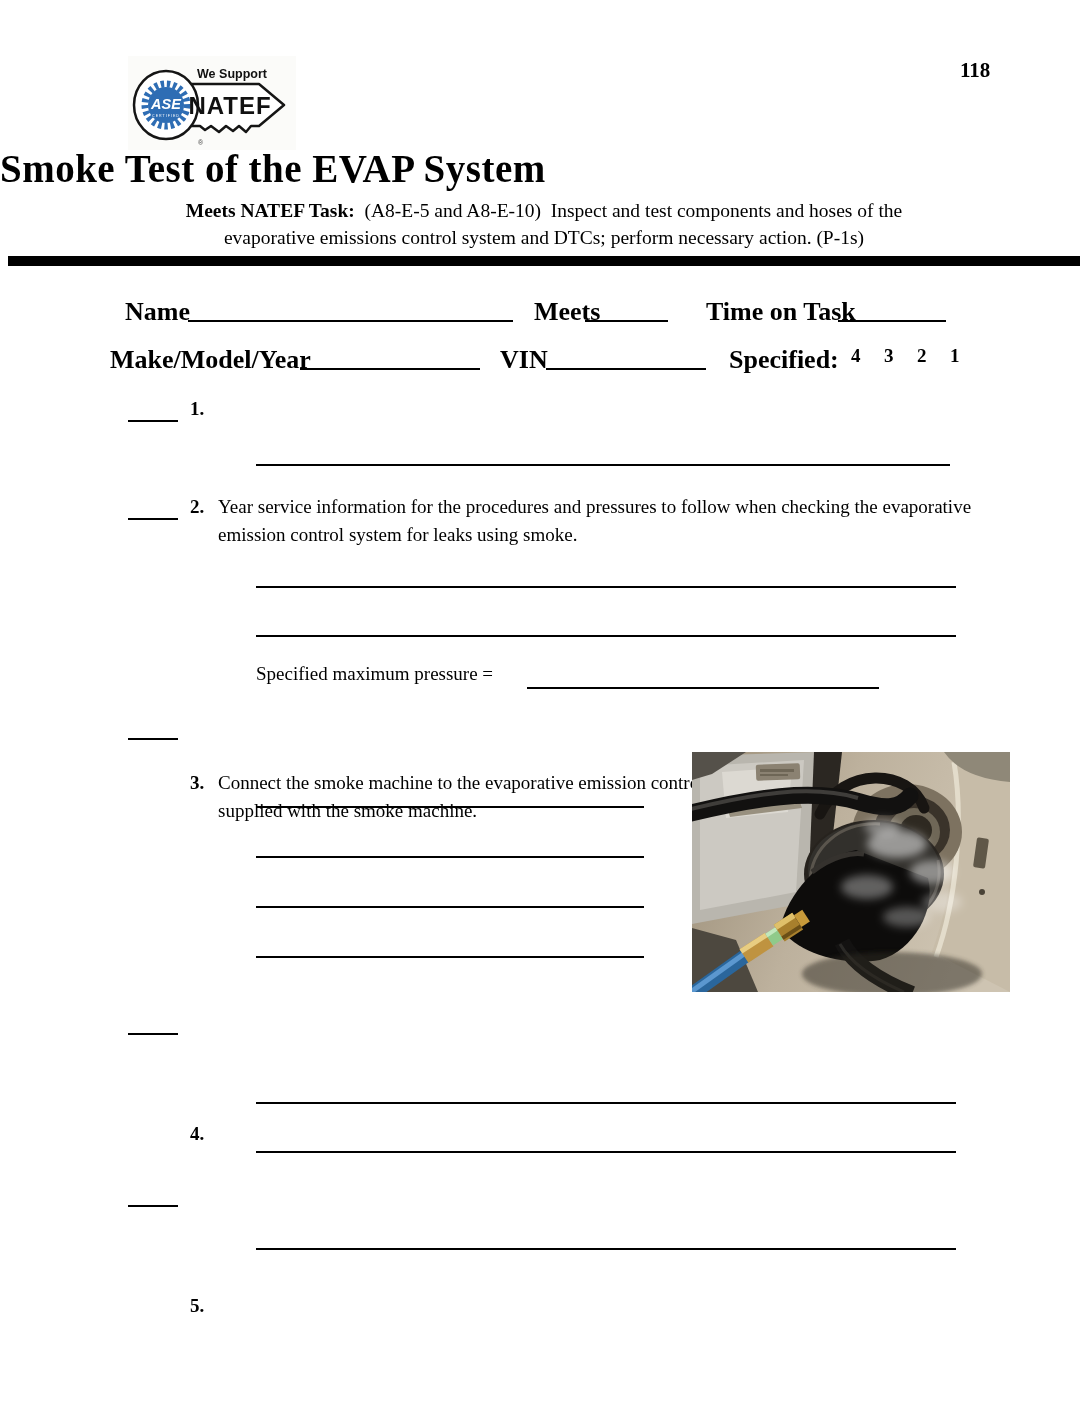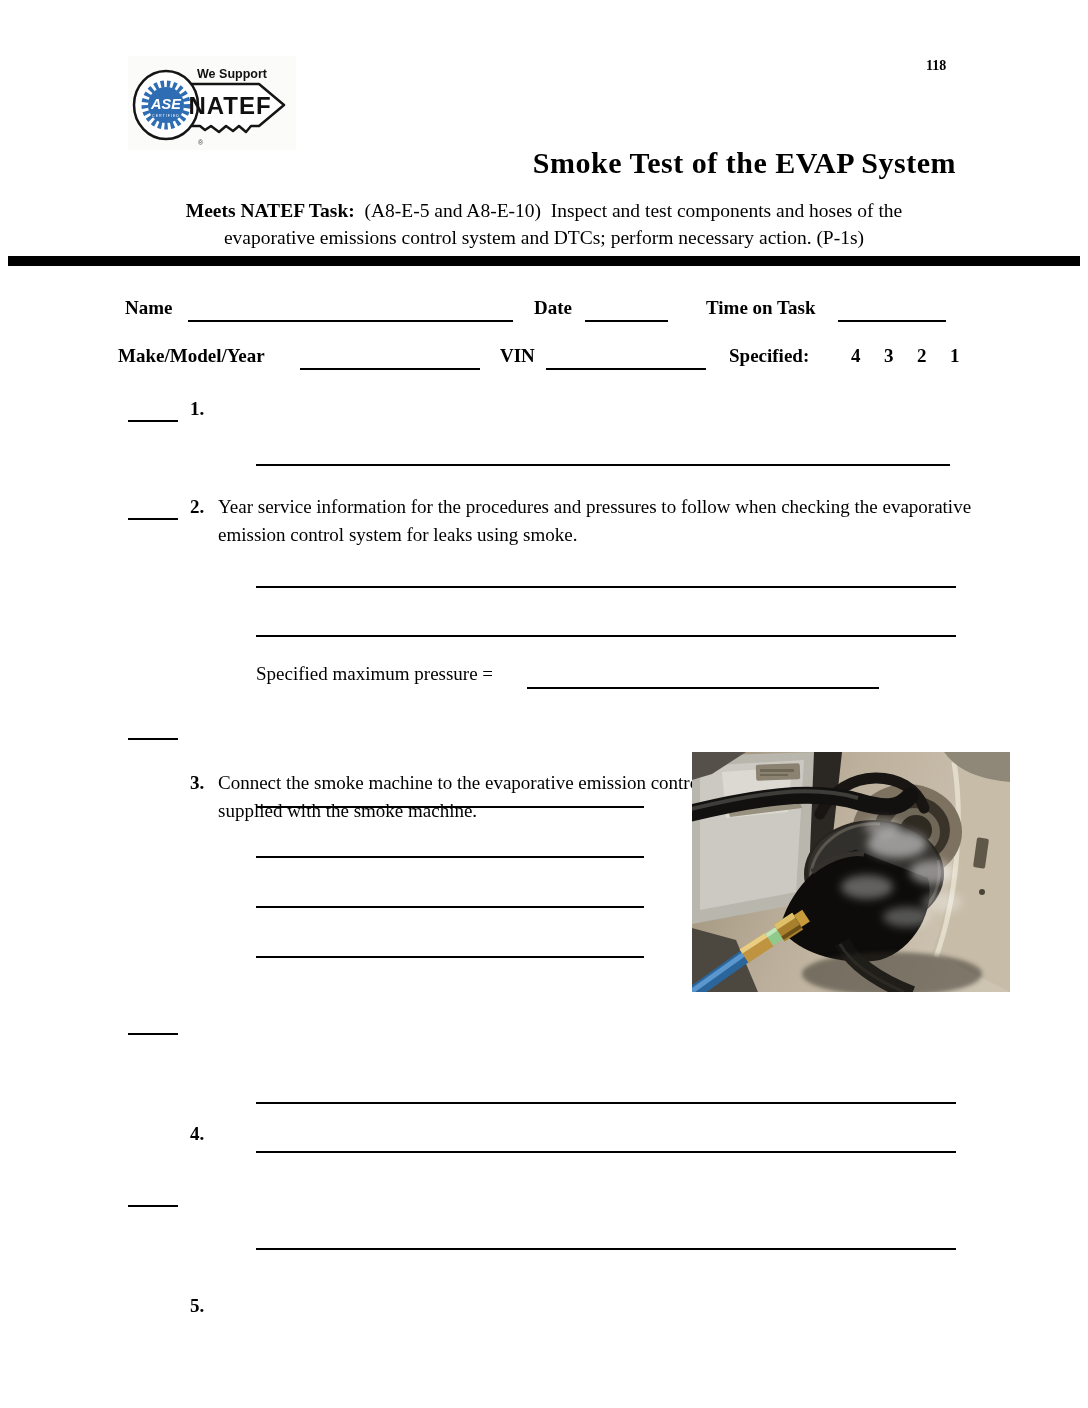--- a/index.html
+++ b/index.html
@@ -1,24 +1,24 @@
 <!DOCTYPE html>
 <html><head>
 <meta charset="utf-8">
 <style>
   html,body{margin:0;padding:0;background:#ffffff;}
   .page{position:relative;width:1088px;height:1408px;background:#ffffff;
         font-family:"Liberation Serif",serif;color:#000;overflow:hidden;}
   .abs{position:absolute;}
-  .pagenum{left:926px;top:58px;font-size:14px;font-weight:bold;}
-  .title{left:0;top:146px;width:956px;text-align:right;font-size:30px;font-weight:bold;letter-spacing:0.5px;}
+  .pagenum{left:960px;top:58px;font-size:21px;font-weight:bold;}
+  .title{left:0;top:146px;width:956px;text-align:left;font-size:39px;font-weight:bold;letter-spacing:0.5px;}
   .subtitle{left:144px;top:197px;width:800px;text-align:center;font-size:19.5px;line-height:27px;white-space:pre-wrap;}
   .subtitle b{font-weight:bold;}
   .rule{left:8px;top:256px;width:1072px;height:10px;background:#000;}
-  .lbl{font-size:19px;font-weight:bold;white-space:nowrap;}
+  .lbl{font-size:26px;font-weight:bold;white-space:nowrap;}
   .blank{height:0;border-top:2px solid #000;}
   .evalnum{font-size:19px;font-weight:bold;}
   .step-body{font-size:19px;line-height:28px;position:relative;padding-left:28px;white-space:pre-wrap;}
   .step-num{position:absolute;left:0;top:0;font-weight:bold;white-space:nowrap;}
   .pressure{font-size:19px;white-space:nowrap;}
   svg text{font-family:"Liberation Sans",sans-serif;}
 </style>
 </head>
 <body>
 
@@ -38,26 +38,26 @@
   </svg>
 
   <div class="abs pagenum">118</div>
 
   <div class="abs title">Smoke Test of the EVAP System</div>
   <div class="abs subtitle"><b>Meets NATEF Task:</b><span>  (A8-E-5 and A8-E-10)  Inspect and test components and hoses of the evaporative emissions control system and DTCs; perform necessary action. (P-1s)</span></div>
   <div class="abs rule"></div>
 
   <div class="abs lbl" style="left:125px;top:297px;">Name</div>
   <div class="abs blank" style="left:188px;top:320px;width:325px;"></div>
-  <div class="abs lbl" style="left:534px;top:297px;">Date</div>
+  <div class="abs lbl" style="left:534px;top:297px;">Meets</div>
   <div class="abs blank" style="left:585px;top:320px;width:83px;"></div>
   <div class="abs lbl" style="left:706px;top:297px;">Time on Task</div>
   <div class="abs blank" style="left:838px;top:320px;width:108px;"></div>
 
-  <div class="abs lbl" style="left:118px;top:345px;">Make/Model/Year</div>
+  <div class="abs lbl" style="left:110px;top:345px;">Make/Model/Year</div>
   <div class="abs blank" style="left:300px;top:368px;width:180px;"></div>
   <div class="abs lbl" style="left:500px;top:345px;">VIN</div>
   <div class="abs blank" style="left:546px;top:368px;width:160px;"></div>
   <div class="abs lbl" style="left:729px;top:345px;">Specified:</div>
   <div class="abs evalnum" style="left:851px;top:345px;">4</div>
   <div class="abs evalnum" style="left:884px;top:345px;">3</div>
   <div class="abs evalnum" style="left:917px;top:345px;">2</div>
   <div class="abs evalnum" style="left:950px;top:345px;">1</div>
 
   <div class="abs blank" style="left:128px;top:420px;width:50px;"></div>

